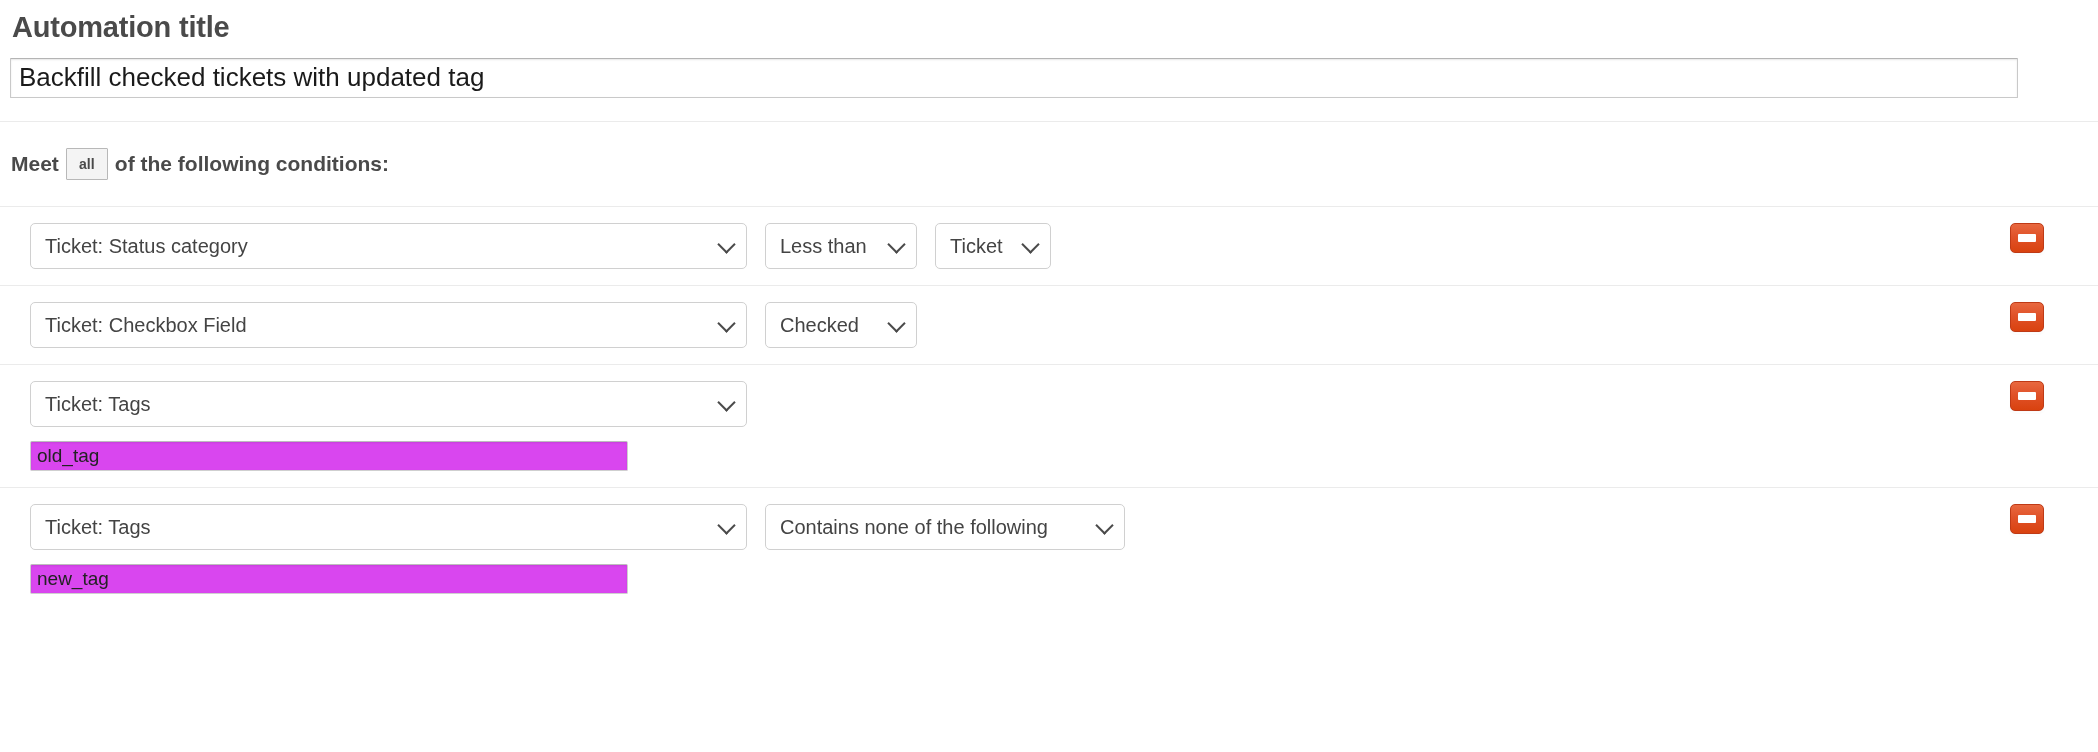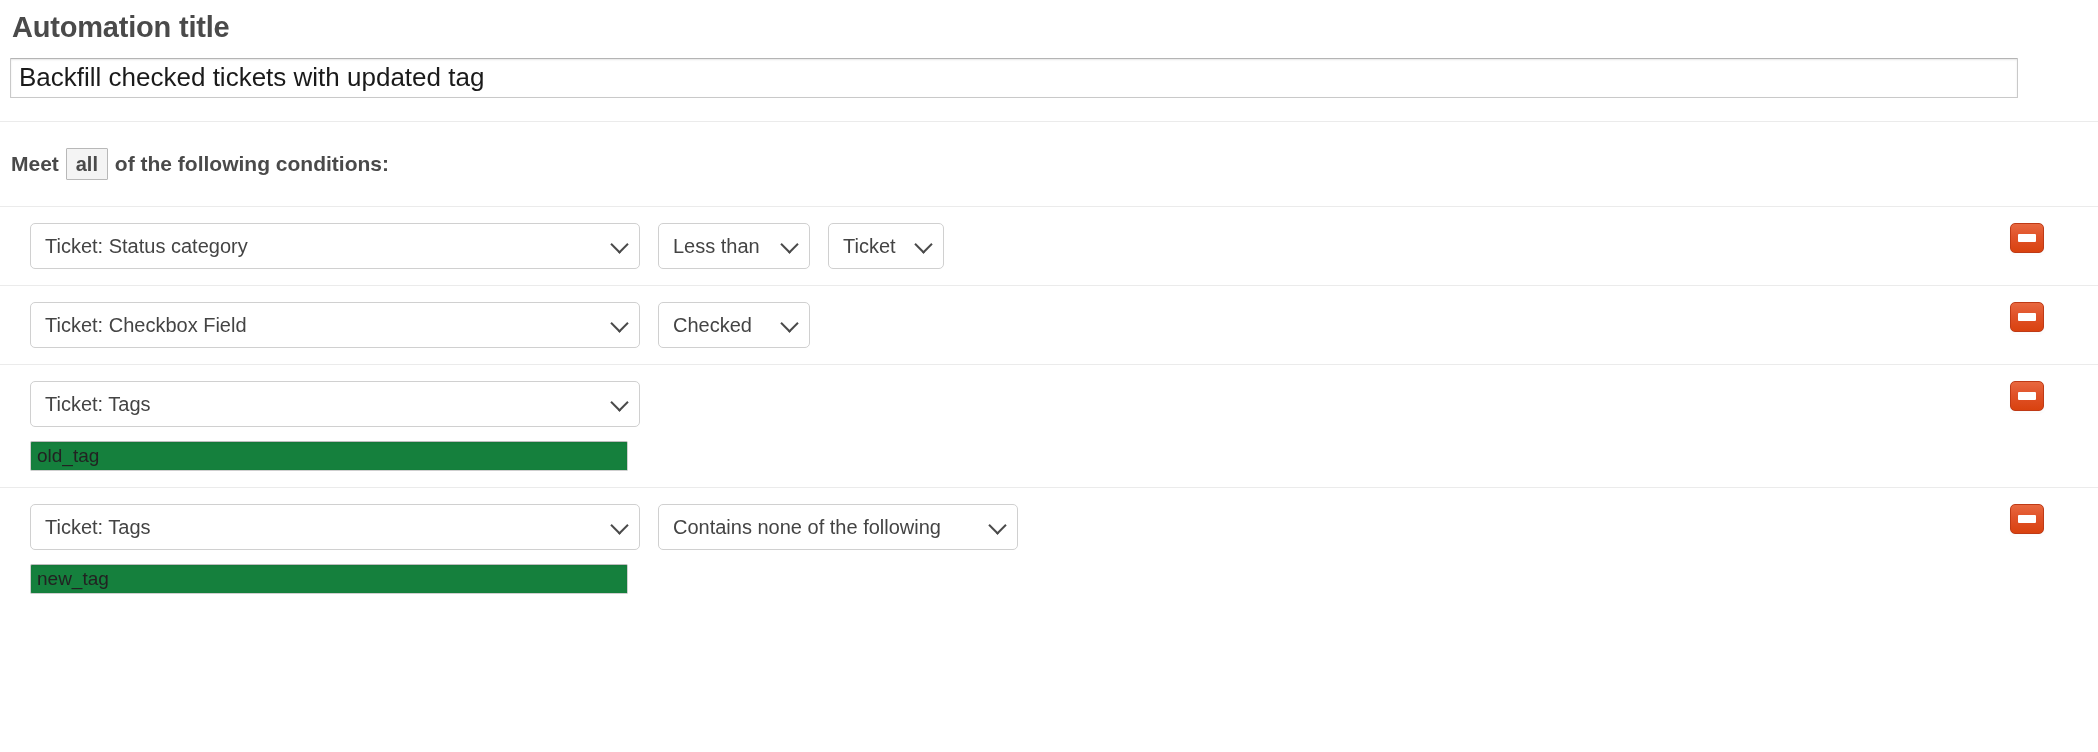--- a/index.html
+++ b/index.html
@@ -62,21 +62,21 @@
   }
   .meet-text { white-space: pre; }
   .meet-select {
     display: inline-flex;
     align-items: center;
     justify-content: center;
     min-width: 42px;
     height: 32px;
     margin: 0 7px;
     padding: 0 7px;
-    font-size: 20px;
+    font-size: 14px;
     font-weight: bold;
     font-family: "Liberation Sans", sans-serif;
     color: #4a4a4a;
     background: #f4f4f4;
     border: 1px solid #b8b8b8;
     border-radius: 1px;
     cursor: pointer;
   }
 
   
@@ -107,39 +107,39 @@
   .sel .chev {
     position: absolute;
     right: 13px;
     top: 50%;
     width: 13px; height: 13px;
     margin-top: -8px;
     border-right: 2px solid #4a4a4a;
     border-bottom: 2px solid #4a4a4a;
     transform: rotate(45deg);
   }
-  .sel-field   { width: 610px; }
+  .sel-field   { width: 717px; }
   .sel-op-1    { width: 152px; }
   .sel-val-1   { width: 116px; }
   .sel-op-2    { width: 152px; }
   .sel-op-tag  { width: 360px; }
 
   .tag-input {
     display: block;
     margin-top: 14px;
     width: 598px;
     height: 30px;
     font-size: 19px;
     font-family: "Liberation Sans", sans-serif;
     color: #222;
     padding: 1px 6px 2px 6px;
     border: 1px solid #cfcfcf;
     border-top-color: #bdbdbd;
     border-radius: 2px;
-    background: #15803d;
+    background: #d946ef;
     box-shadow: inset 0 1px 2px rgba(0,0,0,0.09);
     outline: none;
   }
 
   
   .remove-btn {
     position: absolute;
     left: 2010px;
     top: 16px;
     width: 34px;

